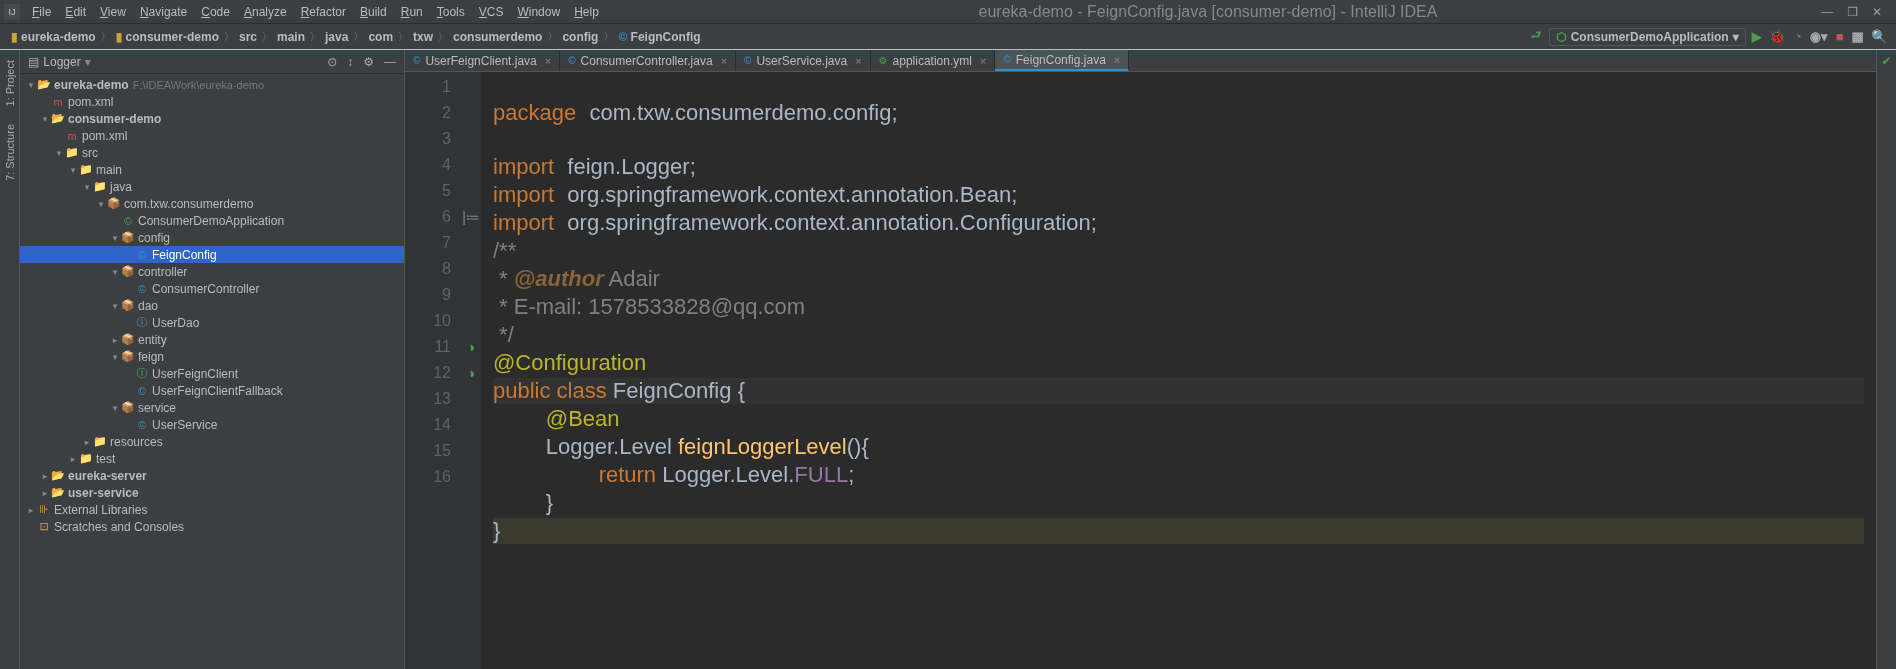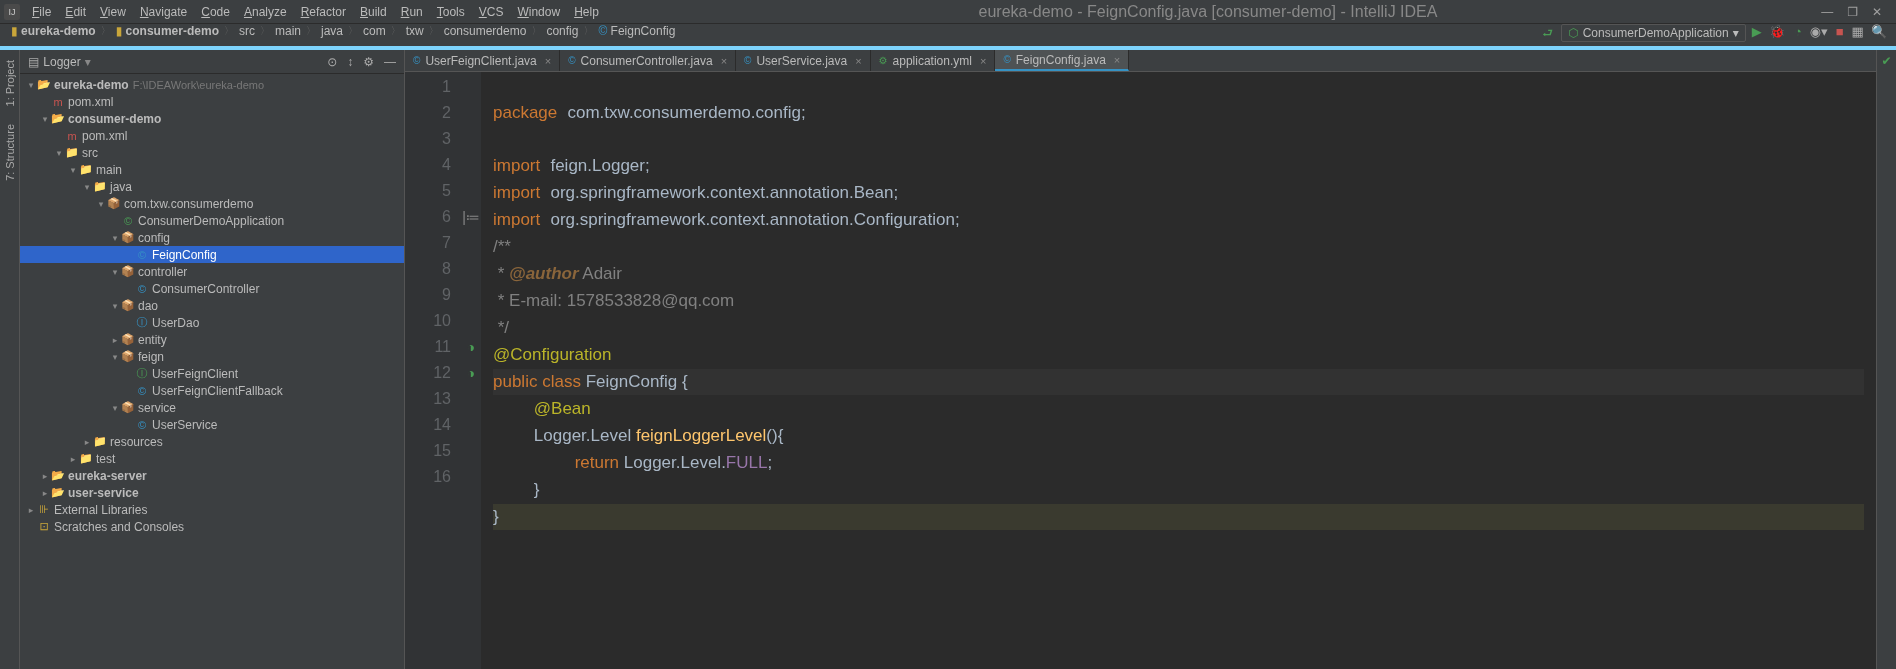--- a/index.html
+++ b/index.html
@@ -9,21 +9,21 @@
 
 .titlebar { display: flex; align-items: center; height: 24px; background: #3c3f41; padding: 0 4px; border-bottom: 1px solid #2b2b2b; }
 .titlebar .logo { width: 16px; height: 16px; background: #4a4a4a; display: flex; align-items: center; justify-content: center; font-size: 9px; color: #ccc; border-radius: 2px; margin-right: 6px; text-align: center; }
 .titlebar .menu { display: flex; gap: 2px; }
 .titlebar .menu-item { padding: 2px 6px; cursor: pointer; }
 .titlebar .title-text { flex: 1; text-align: center; color: #888; font-size: 16px; }
 .titlebar .win-controls { display: flex; gap: 14px; padding: 0 10px; }
 .titlebar .win-controls span { cursor: pointer; color: #a0a0a0; }
 
 
-.navbar { display: flex; align-items: flex-start; height: 26px; background: #3c3f41; padding: 0 8px; border-bottom: 4px solid #7dd3fc; }
+.navbar { display: flex; align-items: center; height: 26px; background: #3c3f41; padding: 0 8px; border-bottom: 1px solid #7dd3fc; font-weight: bold; }
 .crumb { display: flex; align-items: center; gap: 2px; color: #bbbbbb; }
 .crumb-item { padding: 0 3px; cursor: pointer; }
 .crumb-sep { color: #666; font-size: 10px; }
 .navbar .spacer { flex: 1; }
 .run-combo { background: #3c3f41; border: 1px solid #555; border-radius: 2px; padding: 1px 6px; display: flex; align-items: center; gap: 4px; margin-right: 6px; cursor: pointer; }
 .run-tools { display: flex; gap: 8px; align-items: center; }
 .run-tools .t-icon { cursor: pointer; font-size: 13px; }
 .ic-green { color: #499c54; }
 .ic-red { color: #c75450; }
 .ic-gray { color: #aaa; }
@@ -59,21 +59,21 @@
 
 .editor { flex: 1; display: flex; flex-direction: column; background: #2b2b2b; }
 .tabs { display: flex; height: 22px; background: #3c3f41; border-bottom: 1px solid #555; }
 .tab { display: flex; align-items: center; gap: 5px; padding: 0 8px; border-right: 1px solid #2b2b2b; cursor: pointer; color: #bbbbbb; font-size: 12px; background: #3c3f41; }
 .tab.active { background: #4e5254; border-bottom: 2px solid #3592c4; }
 .tab .tab-icon { font-size: 10px; }
 .tab .tab-close { color: #888; font-size: 11px; margin-left: 3px; }
 .code-area { flex: 1; display: flex; overflow: hidden; }
 .gutter { width: 56px; background: #313335; text-align: right; padding: 2px 10px 2px 0; color: #606366; font-family: "Consolas","Courier New",monospace; font-size: 16px; line-height: 26px; }
 .gutter-icons { width: 20px; background: #313335; padding-top: 2px; line-height: 26px; font-size: 14px; text-align: center; }
-.code { flex: 1; padding: 2px 12px; font-family: "Consolas","Courier New",monospace; font-size: 17px; line-height: 26px; white-space: pre; }
+.code { flex: 1; padding: 2px 12px; font-family: "Consolas","Courier New",monospace; font-size: 22px; line-height: 26px; white-space: pre; }
 .kw { color: #cc7832; }
 .pkg { color: #a9b7c6; }
 .anno { color: #bbb529; }
 .cls { color: #a9b7c6; }
 .comment { color: #808080; }
 .comment-tag { color: #8a653b; font-weight: bold; font-style: italic; }
 .brace { color: #a9b7c6; }
 .ident { color: #9876aa; }
 .method { color: #ffc66d; }
 .line-hl { background: #323232; display: inline-block; width: 100%; }

